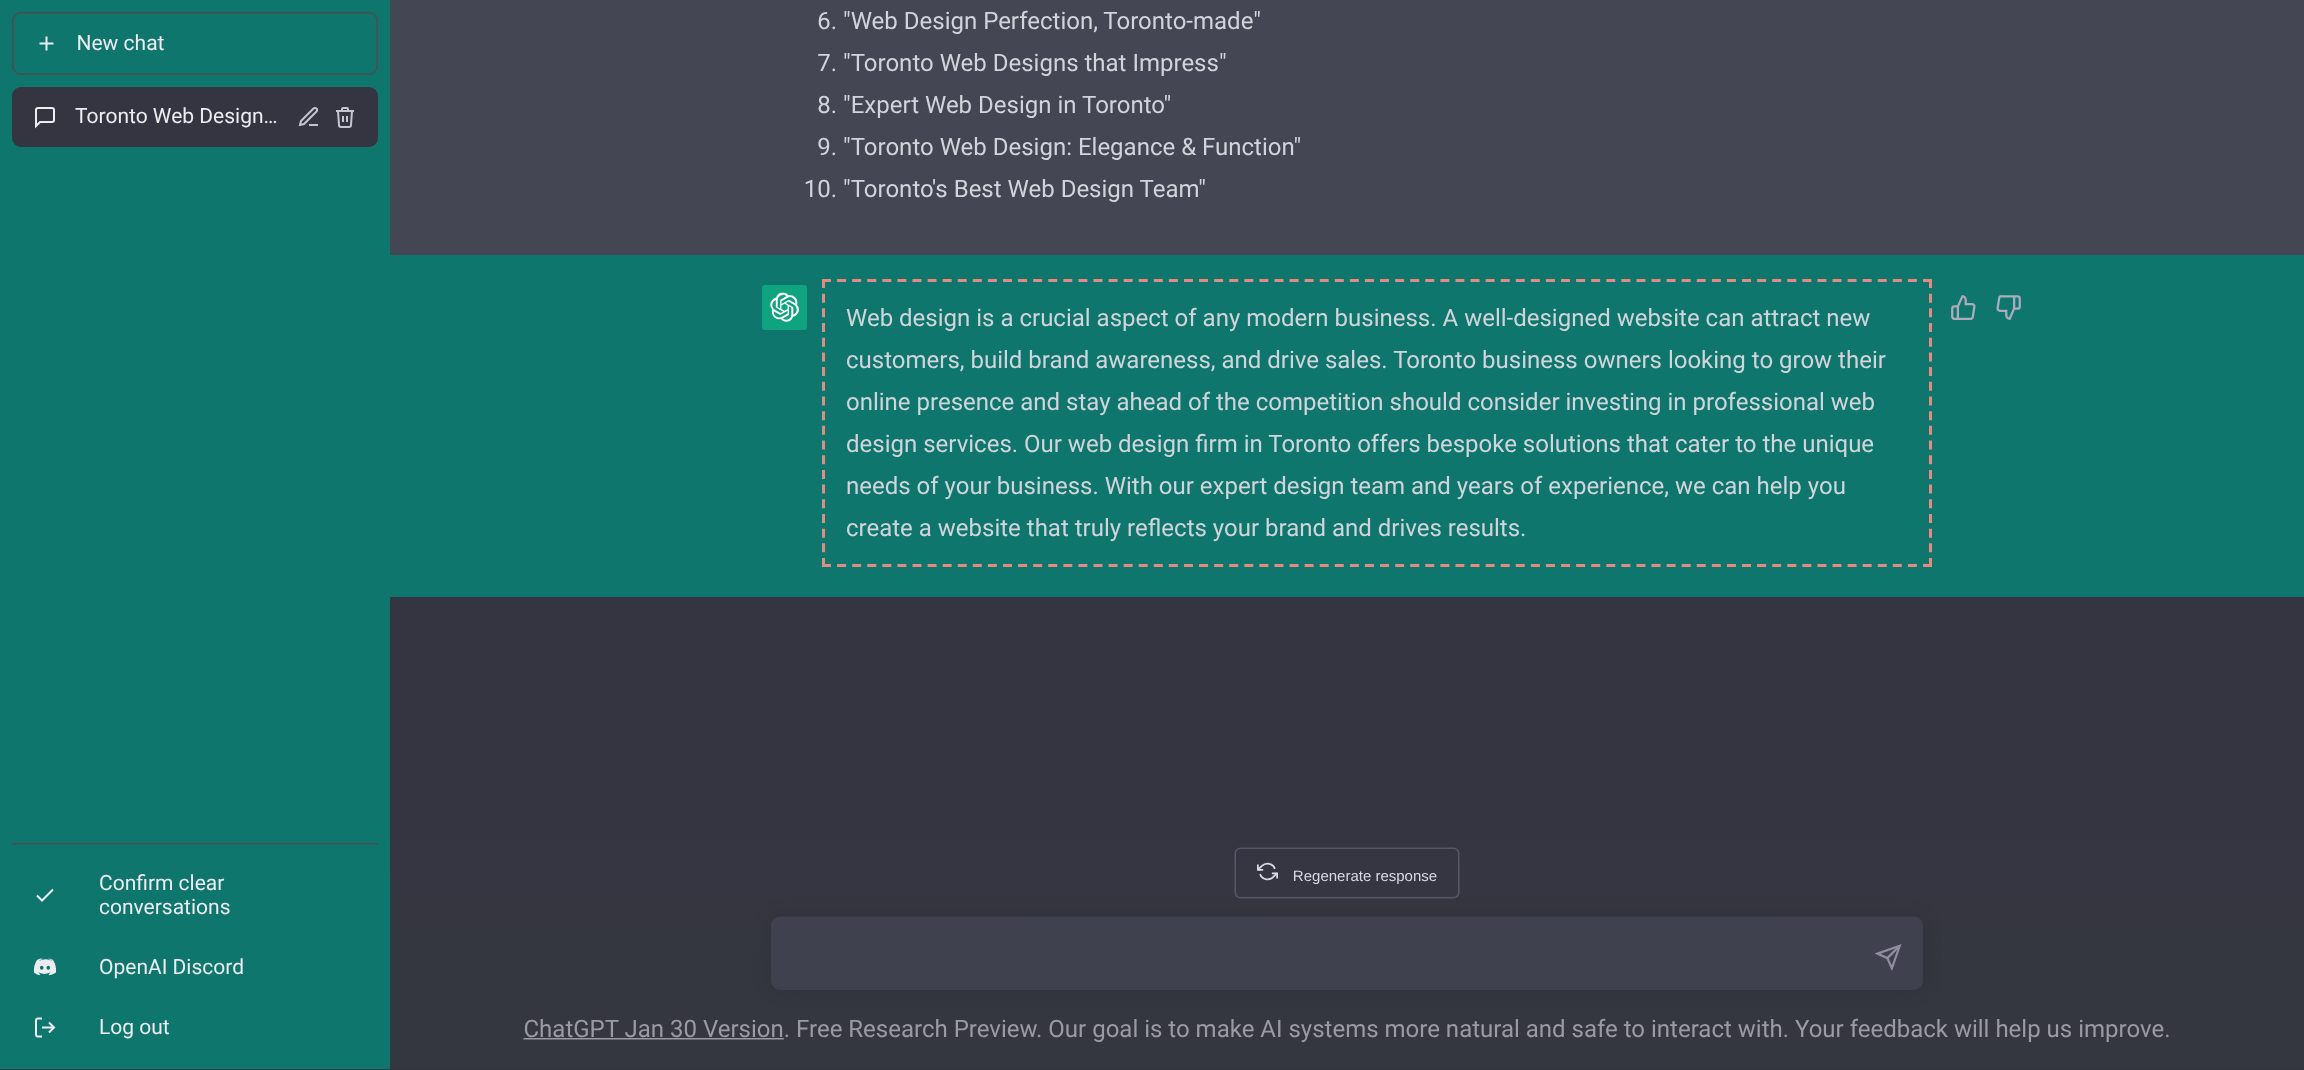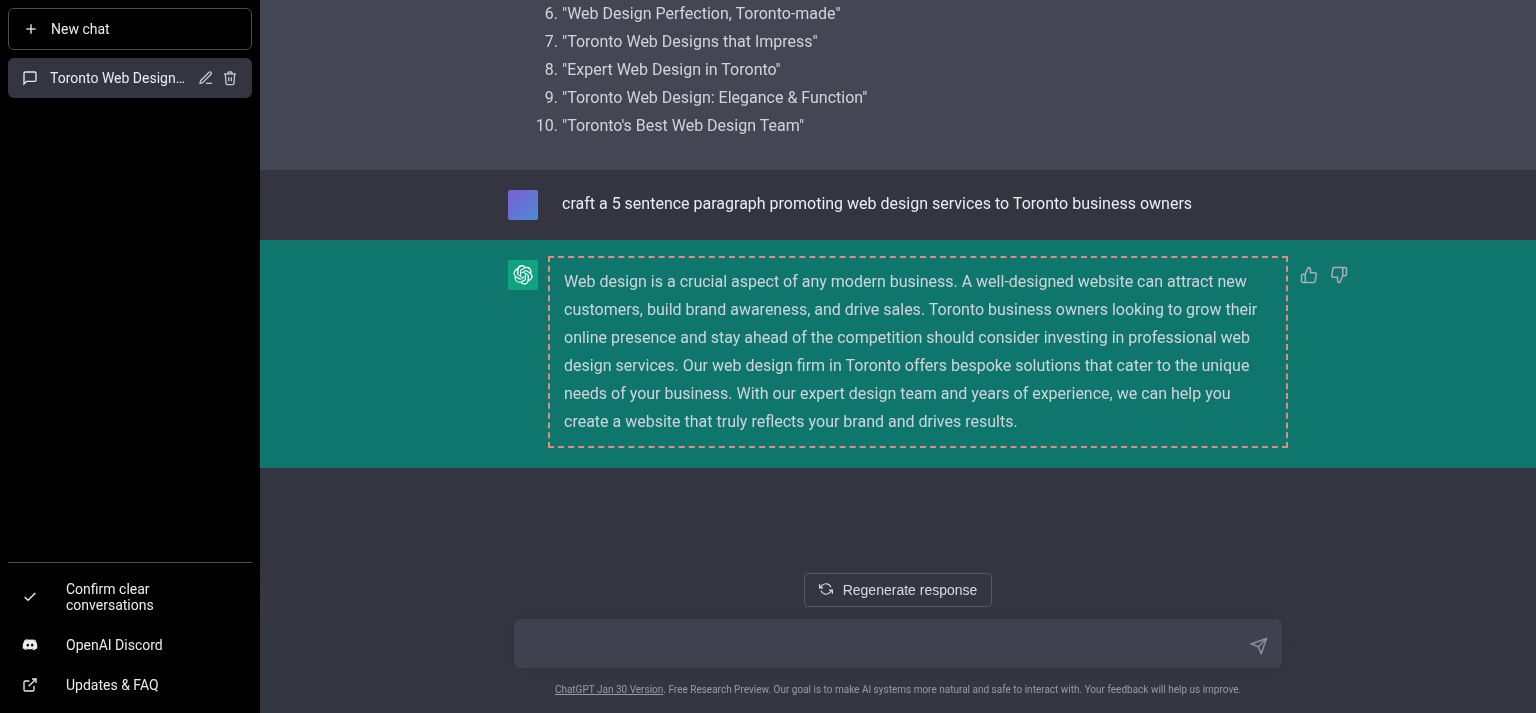--- a/index.html
+++ b/index.html
@@ -7,21 +7,21 @@
     font-family: -apple-system, BlinkMacSystemFont, "Segoe UI", Roboto, sans-serif;
     background: #343541;
     color: #ececf1;
     width: 1536px;
     height: 713px;
     overflow: hidden;
     display: flex;
   }
   .sidebar {
     width: 260px;
-    background: #000000;
+    background: #0f766e;
     display: flex;
     flex-direction: column;
     padding: 8px;
     flex-shrink: 0;
   }
   .new-chat-btn {
     display: flex;
     align-items: center;
     gap: 12px;
     padding: 12px 14px;
@@ -140,28 +140,28 @@
   .bottom-area {
     padding: 12px 0 18px 0;
     display: flex;
     flex-direction: column;
     align-items: center;
     gap: 12px;
     background: linear-gradient(180deg, rgba(53,55,64,0), #353740 58%);
   }
   .regen-btn {
     display: flex;
-    align-items: flex-start;
+    align-items: flex-end;
     gap: 8px;
     border: 1px solid #565869;
     background: transparent;
     color: #d9d9e3;
     padding: 8px 14px;
     border-radius: 4px;
-    font-size: 14px;
+    font-size: 10px;
     cursor: pointer;
   }
   .input-wrap {
     width: 768px;
     position: relative;
   }
   .msg-input {
     width: 100%;
     background: #40414f;
     border: 1px solid #40414f;
@@ -175,21 +175,21 @@
   }
   .send-btn {
     position: absolute;
     right: 14px;
     top: 50%;
     transform: translateY(-50%);
     color: #8e8ea0;
     cursor: pointer;
   }
   .footer-note {
-    font-size: 10px;
+    font-size: 16px;
     color: #9a9aa7;
     text-align: center;
   }
   .footer-note .link {
     text-decoration: underline;
     cursor: pointer;
   }
   .icon { width: 16px; height: 16px; flex-shrink: 0; }
   svg { display: block; }
 </style>
@@ -250,26 +250,26 @@
       <span class="icon">
         <svg viewBox="0 0 24 24" width="16" height="16" fill="currentColor">
             <path d="M20 4.4A18 18 0 0 0 15.9 3l-.2.4a15 15 0 0 1 4 2 16 16 0 0 0-14 0 15 15 0 0 1 4-2L8.1 3A18 18 0 0 0 4 4.4 19 19 0 0 0 1 17a18 18 0 0 0 5.4 2.8l.9-1.4a11 11 0 0 1-1.9-.9l.5-.4a13 13 0 0 0 11 0l.5.4a11 11 0 0 1-1.9.9l.9 1.4A18 18 0 0 0 23 17 19 19 0 0 0 20 4.4zM8.7 14.3c-1 0-1.8-.9-1.8-2s.8-2 1.8-2 1.8.9 1.8 2-.8 2-1.8 2zm6.6 0c-1 0-1.8-.9-1.8-2s.8-2 1.8-2 1.8.9 1.8 2-.8 2-1.8 2z"></path>
           </svg>
       </span>
       <span>OpenAI Discord</span>
     </div>
     <div class="footer-item">
       <span class="icon">
         <svg viewBox="0 0 24 24" width="16" height="16" stroke="currentColor" stroke-width="2" fill="none">
-            <path d="M18 13v6a2 2 0 0 1-2 2H5a2 2 0 0 1-2-2V8a2 2 0 0 1 2-2h6"></path>
-            <polyline points="15 3 21 3 21 9"></polyline>
-            <line x1="10" y1="14" x2="21" y2="3"></line>
-          </svg>
-      </span>
-      <span>Updates &amp; FAQ</span>
+            <path d="M9 21H5a2 2 0 0 1-2-2V5a2 2 0 0 1 2-2h4"></path>
+            <polyline points="16 17 21 12 16 7"></polyline>
+            <line x1="21" y1="12" x2="9" y2="12"></line>
+          </svg>
+      </span>
+      <span>Log out</span>
     </div>
   </div>
 </div>
 
 <div class="main">
   <div class="conversation">
 
     <div class="msg-block assistant-first">
       <div class="msg-inner">
         <div style="width:30px;flex-shrink:0;"></div>
@@ -278,26 +278,20 @@
             <li>"Web Design Perfection, Toronto-made"</li>
             <li>"Toronto Web Designs that Impress"</li>
             <li>"Expert Web Design in Toronto"</li>
             <li>"Toronto Web Design: Elegance &amp; Function"</li>
             <li>"Toronto's Best Web Design Team"</li>
           </ol>
         </div>
       </div>
     </div>
 
-    <div class="msg-block user">
-      <div class="msg-inner">
-        <div class="avatar user-av"></div>
-        <div class="msg-content user-text">craft a 5 sentence paragraph promoting web design services to Toronto business owners</div>
-      </div>
-    </div>
 
     <div class="msg-block assistant">
       <div class="msg-inner">
         <div class="avatar assistant-av">
           <svg width="20" height="20" viewBox="0 0 41 41" fill="#fff">
               <path d="M37.5 16.7a9.8 9.8 0 0 0-.8-8 9.9 9.9 0 0 0-10.7-4.8A9.8 9.8 0 0 0 18.6 0a9.9 9.9 0 0 0-9.5 6.9A9.8 9.8 0 0 0 2.6 11.6a9.9 9.9 0 0 0 1.2 11.6A9.8 9.8 0 0 0 4.6 31.3a9.9 9.9 0 0 0 10.7 4.8A9.8 9.8 0 0 0 22.7 40a9.9 9.9 0 0 0 9.5-6.9 9.8 9.8 0 0 0 6.5-4.7 9.9 9.9 0 0 0-1.2-11.7zM22.7 37.4a7.4 7.4 0 0 1-4.7-1.7l.2-.1 7.8-4.5a1.3 1.3 0 0 0 .6-1.1V18.9l3.3 1.9v9.1a7.4 7.4 0 0 1-7.3 7.5zM6.8 30.6a7.3 7.3 0 0 1-.9-4.9l.2.1 7.8 4.5a1.3 1.3 0 0 0 1.3 0l9.5-5.5v3.8l-7.9 4.6a7.4 7.4 0 0 1-10.1-2.7zM4.8 13.5a7.3 7.3 0 0 1 3.8-3.2v9.3a1.3 1.3 0 0 0 .6 1.1l9.5 5.5-3.3 1.9-7.9-4.5a7.4 7.4 0 0 1-2.7-10.1zm27.1 6.3l-9.5-5.5 3.3-1.9 7.9 4.5a7.4 7.4 0 0 1-1.1 13.3v-9.3a1.3 1.3 0 0 0-.6-1.1zm3.3-4.9l-.2-.1-7.8-4.5a1.3 1.3 0 0 0-1.3 0l-9.5 5.5v-3.8l7.9-4.6a7.4 7.4 0 0 1 11 7.6zm-20.7 6.8l-3.3-1.9V10.7a7.4 7.4 0 0 1 12.1-5.7l-.2.1-7.8 4.5a1.3 1.3 0 0 0-.6 1.1zm1.8-3.9l4.2-2.4 4.2 2.4v4.9l-4.2 2.4-4.2-2.4z"></path>
             </svg>
         </div>
         <div class="msg-content">
           <div class="highlight-box">Web design is a crucial aspect of any modern business. A well-designed website can attract new customers, build brand awareness, and drive sales. Toronto business owners looking to grow their online presence and stay ahead of the competition should consider investing in professional web design services. Our web design firm in Toronto offers bespoke solutions that cater to the unique needs of your business. With our expert design team and years of experience, we can help you create a website that truly reflects your brand and drives results.</div>

